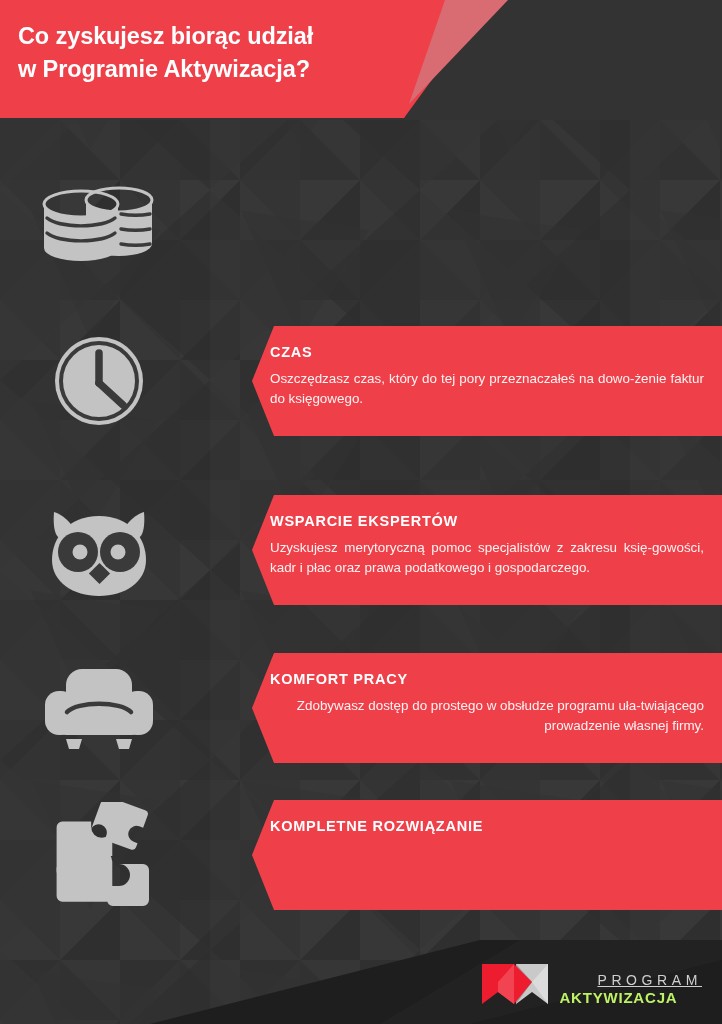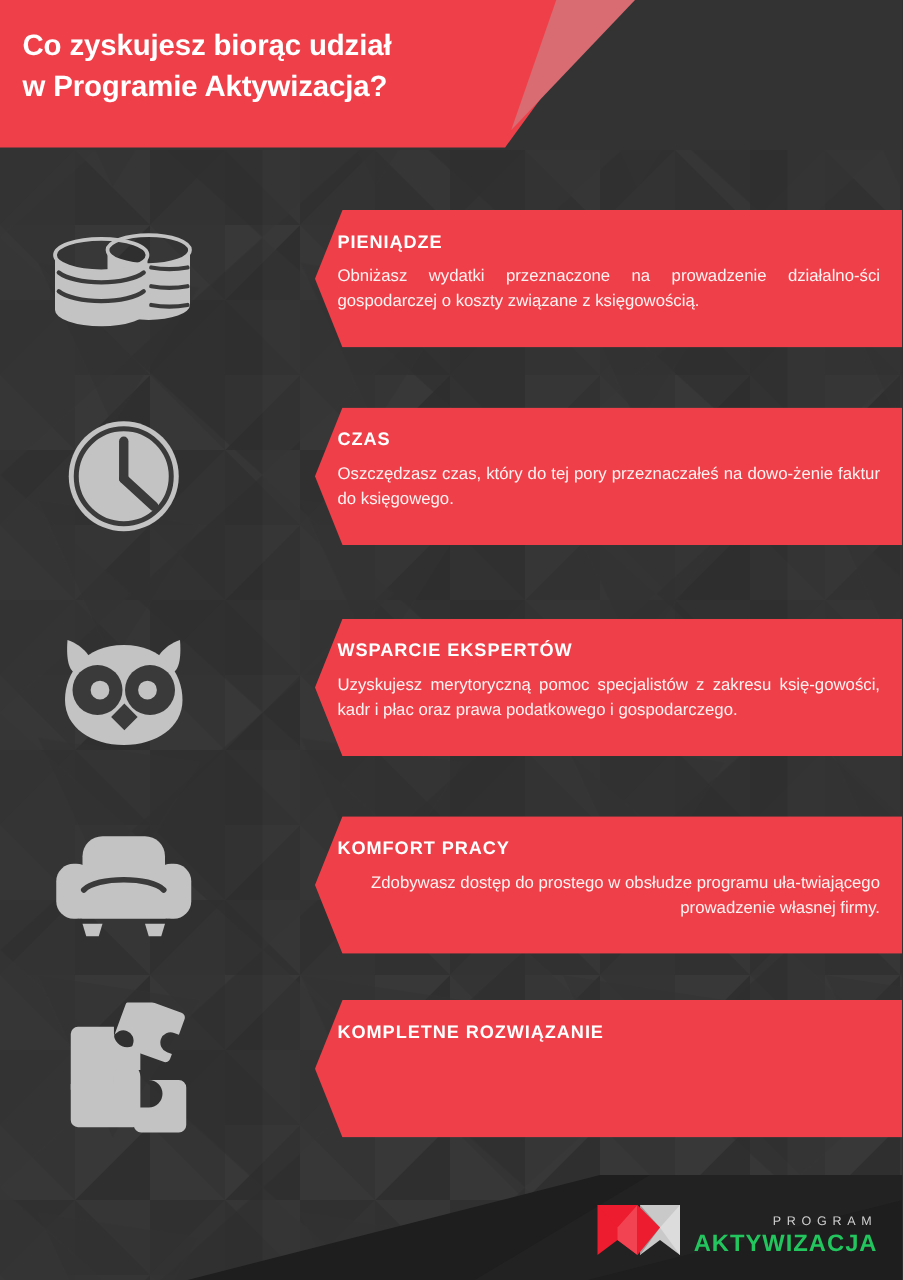--- a/index.html
+++ b/index.html
@@ -130,30 +130,31 @@
     right: 20px;
     bottom: 18px;
     display: flex;
     align-items: flex-end;
     gap: 9px;
     z-index: 6;
   }
   .logo-text { line-height: 1; padding-bottom: 1px; }
   .logo-program {
     color: #cfcfcf;
-    font-size: 10px;
+    font-size: 14px;
     letter-spacing: 4.6px;
     font-weight: normal;
-    text-align: right;
+    text-align: center;
     margin-bottom: 3px;
     padding-left: 38px;
+    text-decoration: underline;
   }
   .logo-name {
-    color: #22c55e;
-    font-size: 19px;
+    color: #bef264;
+    font-size: 15px;
     font-weight: bold;
     letter-spacing: 0.8px;
   }
 </style>
 </head>
 <body>
 
 <div id="poster">
 
   <div class="bg-texture">
@@ -203,27 +204,20 @@
         </g>
         <g stroke="#3a3a3a" stroke-width="3.4" fill="none" stroke-linecap="round">
           <path d="M6 44 a37 13 0 0 0 68 0"></path>
           <path d="M6 59 a37 13 0 0 0 68 0"></path>
           <path d="M80 40 a33 12 0 0 0 29 0"></path>
           <path d="M80 55 a33 12 0 0 0 29 0"></path>
           <path d="M80 70 a33 12 0 0 0 29 0"></path>
         </g>
       </svg>
     </div>
-    <div class="banner" style="top:5px;height:110px;">
-      <div class="banner-bg"></div>
-      <div class="banner-inner">
-        <p class="banner-title">PIENIĄDZE</p>
-        <p class="banner-body">Obniżasz wydatki przeznaczone na prowadzenie działalno-ści gospodarczej o koszty związane z księgowością.</p>
-      </div>
-    </div>
   </div>
 
   <div class="row" style="top:321px;height:120px;">
     <div class="icon-slot" style="top:8px;height:104px;">
       <svg width="100" height="100" viewBox="0 0 100 100">
         <circle cx="50" cy="50" r="44" fill="#c3c3c3"></circle>
         <circle cx="50" cy="50" r="38" fill="none" stroke="#3a3a3a" stroke-width="4"></circle>
         <path d="M50 22 V52" stroke="#3a3a3a" stroke-width="7.5" stroke-linecap="round" fill="none"></path>
         <path d="M50 52 L74 74" stroke="#3a3a3a" stroke-width="7.5" stroke-linecap="round" fill="none"></path>
       </svg>

